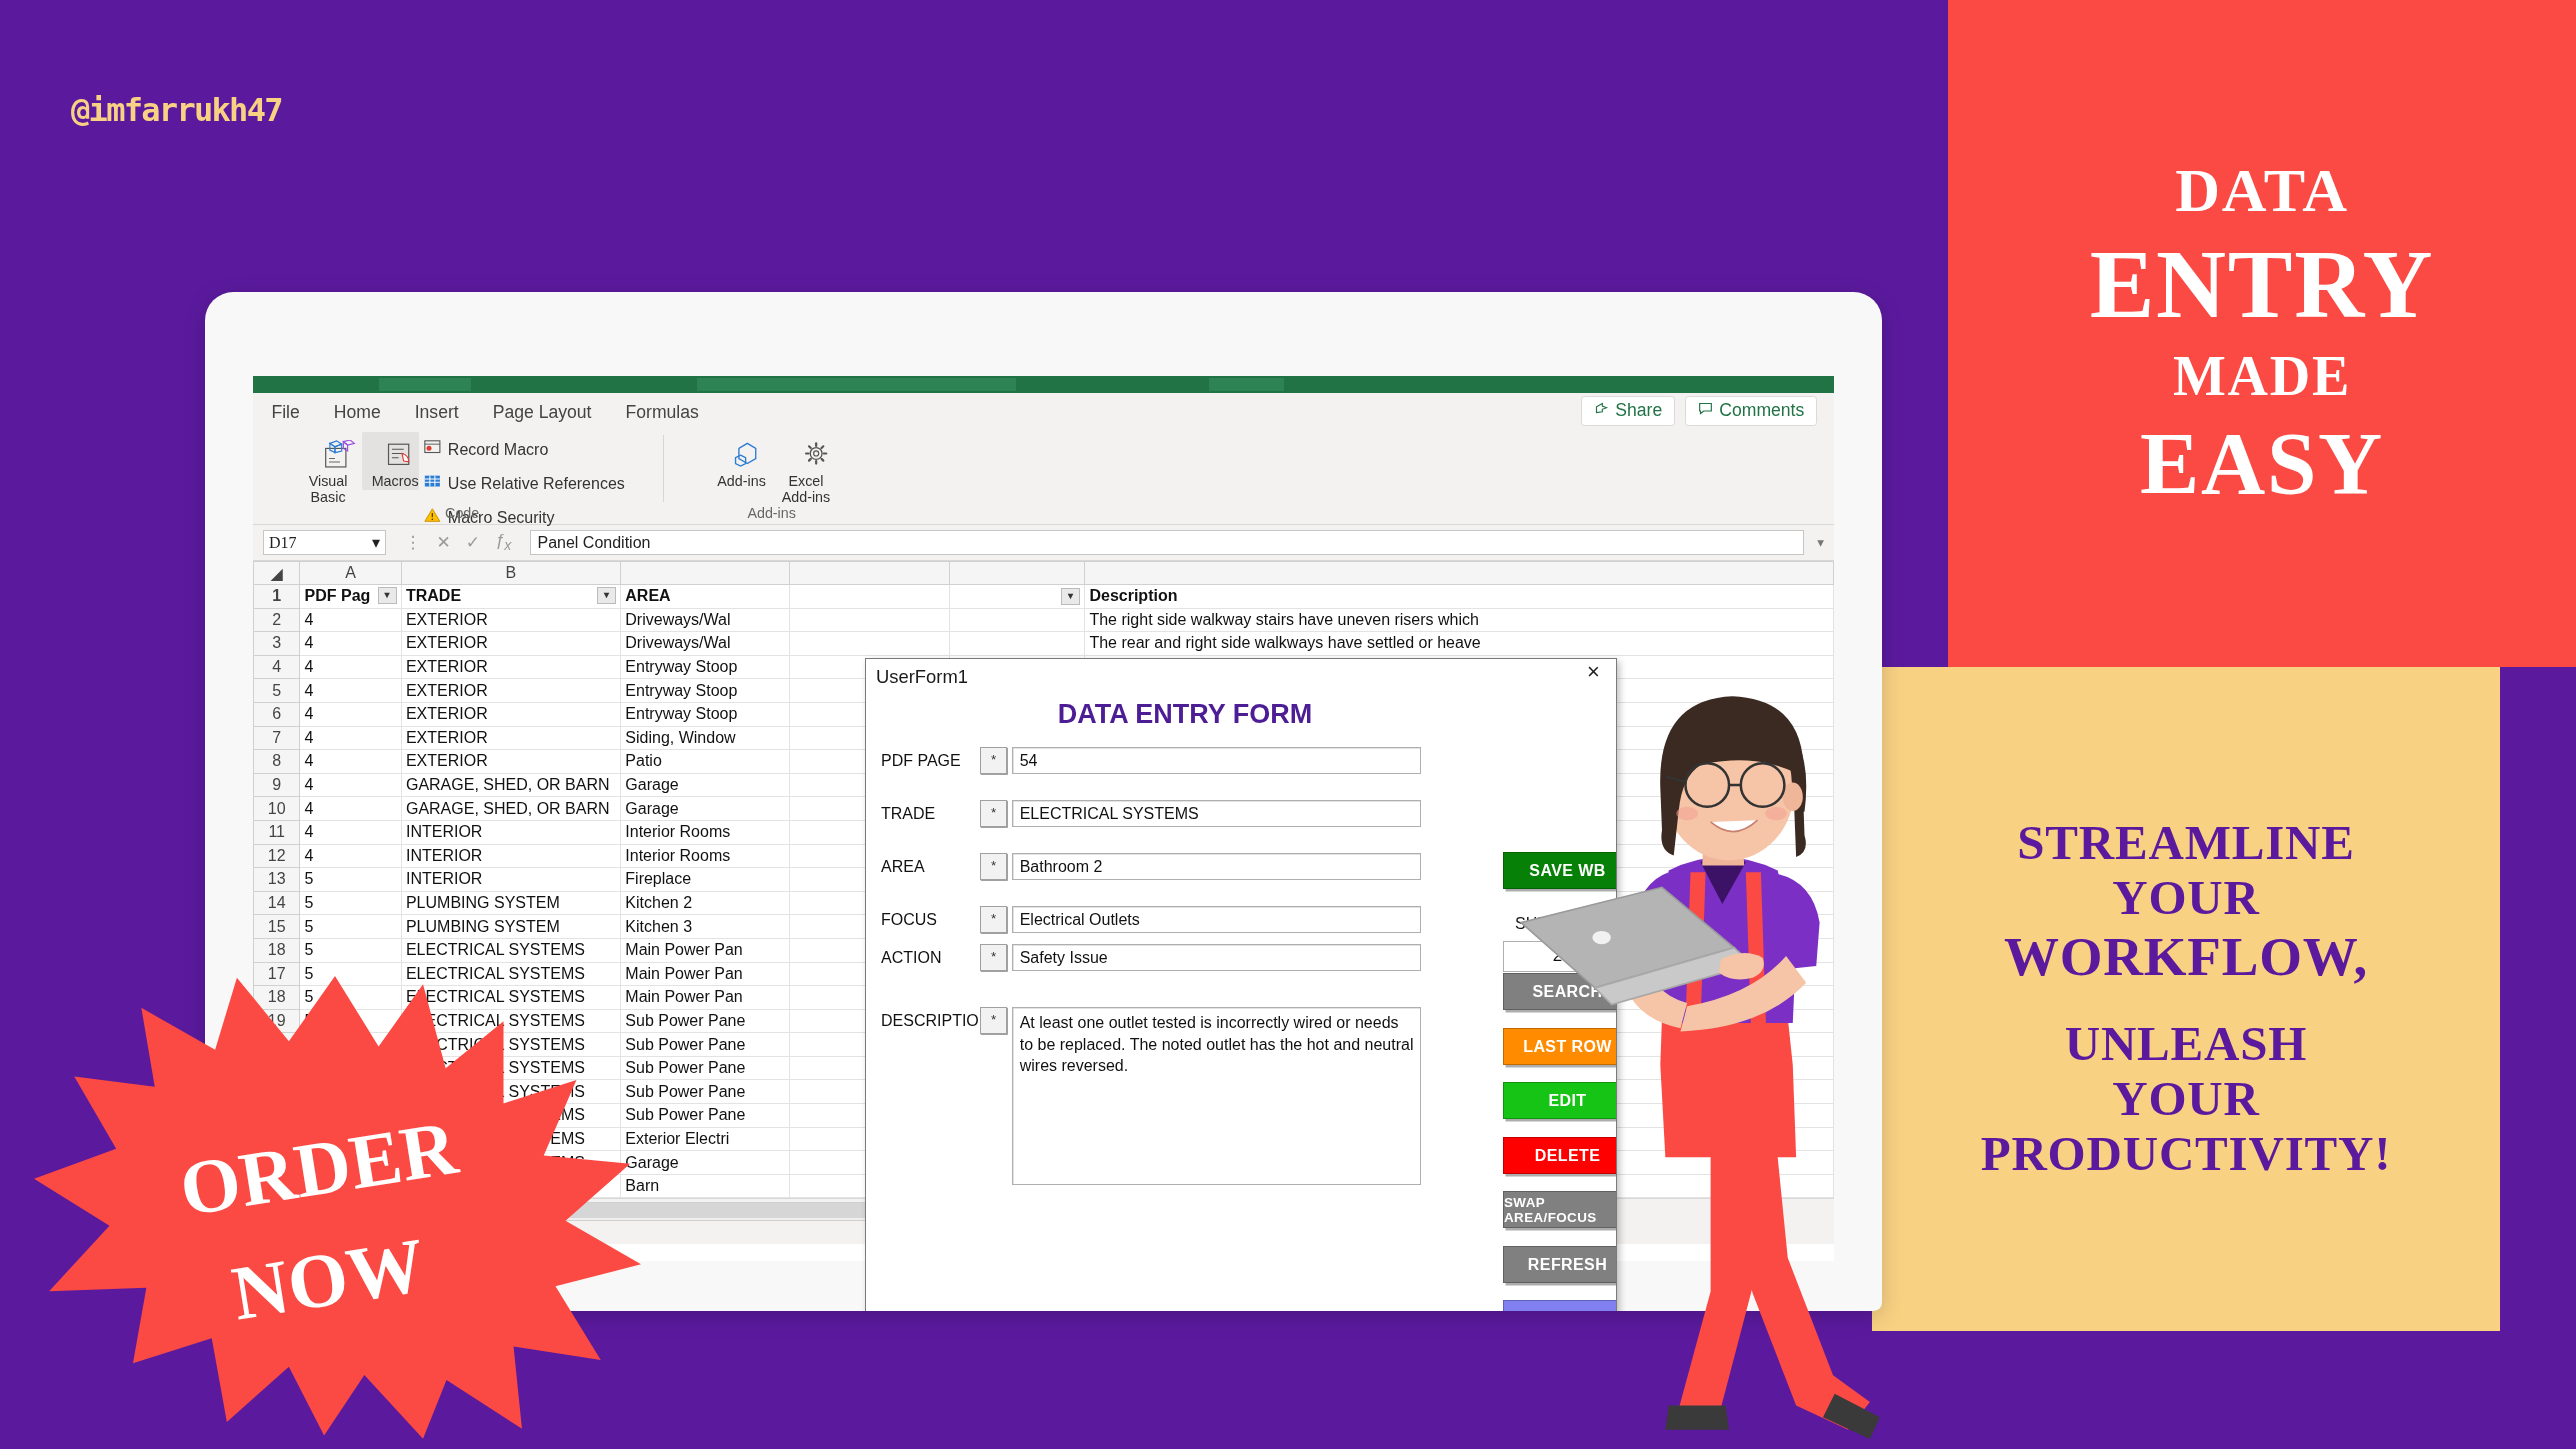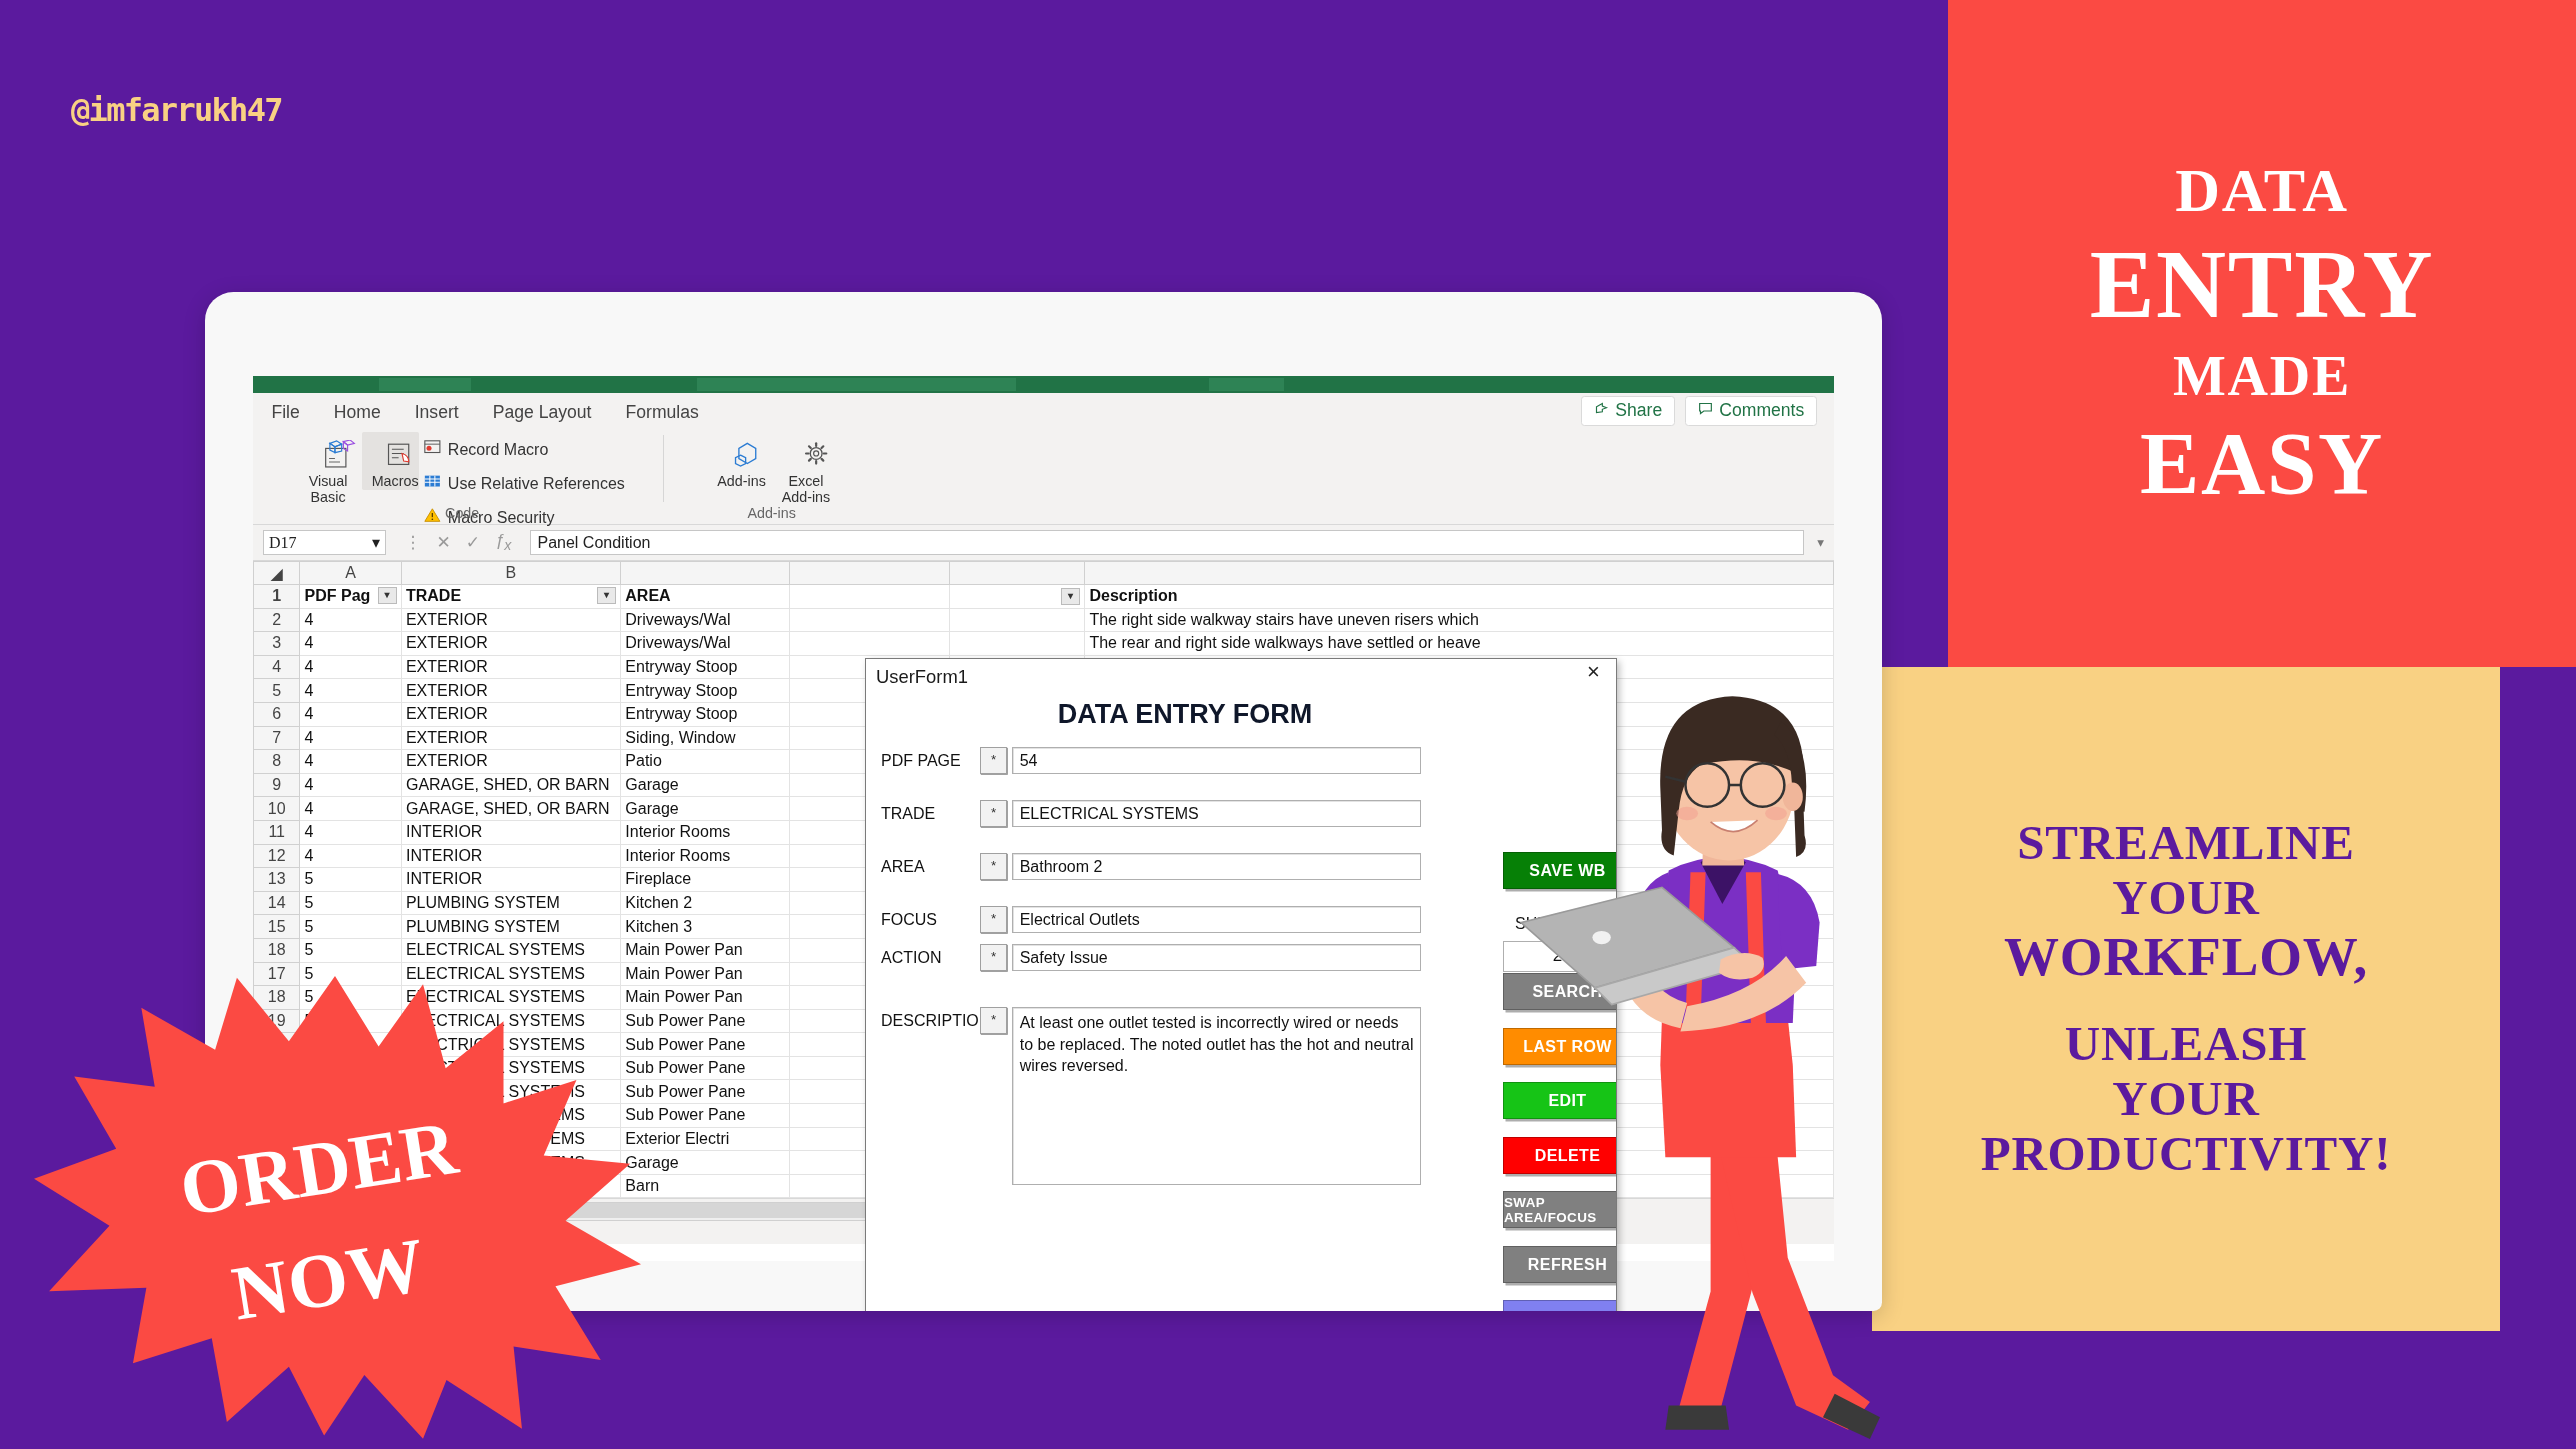--- a/index.html
+++ b/index.html
@@ -149,21 +149,21 @@
     font-family:"Liberation Sans", sans-serif;
     overflow:hidden;
   }
   #uf-titlebar{height:35px;position:relative;}
   #uf-title{position:absolute;left:10px;top:6.7px;font-size:18.4px;color:#1a1a1a;}
   #uf-close{
     position:absolute;right:11.7px;top:3.4px;width:22px;height:22px;
     font-size:22px;line-height:20px;text-align:center;color:#222;cursor:pointer;
   }
   #uf-heading-wrap{position:absolute;left:101px;width:436px;top:40px;text-align:center;
-    font-size:27px;font-weight:bold;color:#0f172a;}
+    font-size:27px;font-weight:bold;color:#4c1d95;}
 
   .uf-row{position:absolute;left:15px;display:flex;align-items:flex-start;}
   .uf-label{width:99px;font-size:16px;color:#111;padding-top:5px;}
   .uf-star{
     width:25px;height:25px;border:0.8px solid #A0A0A0;background:#F2F2F2;
     box-shadow:0.8px 0.8px 0 #8b8b8b;text-align:center;line-height:23.5px;font-size:13.4px;color:#333;
     margin-right:5px;flex:none;
   }
   .uf-field{
     width:394px;height:25px;border:0.8px solid #AFAFAF;background:#fff;

